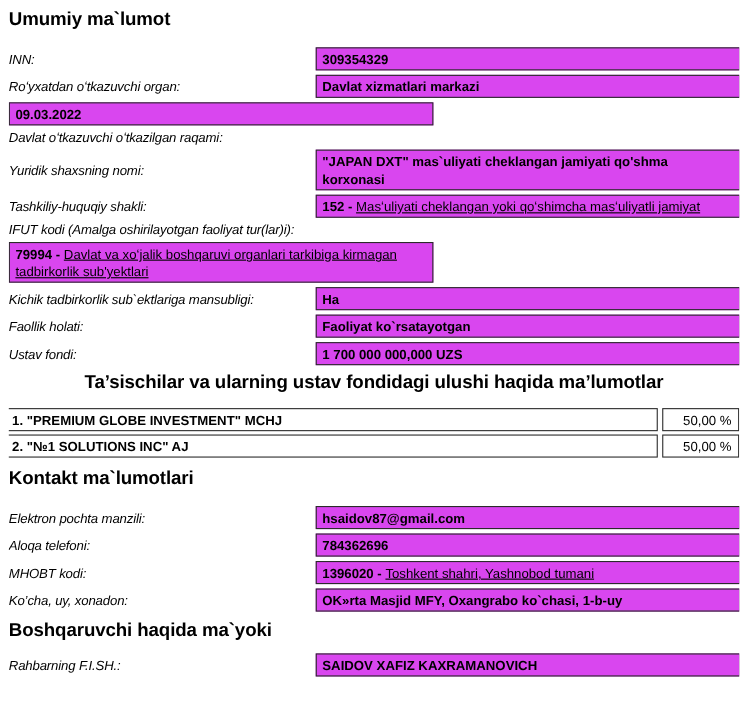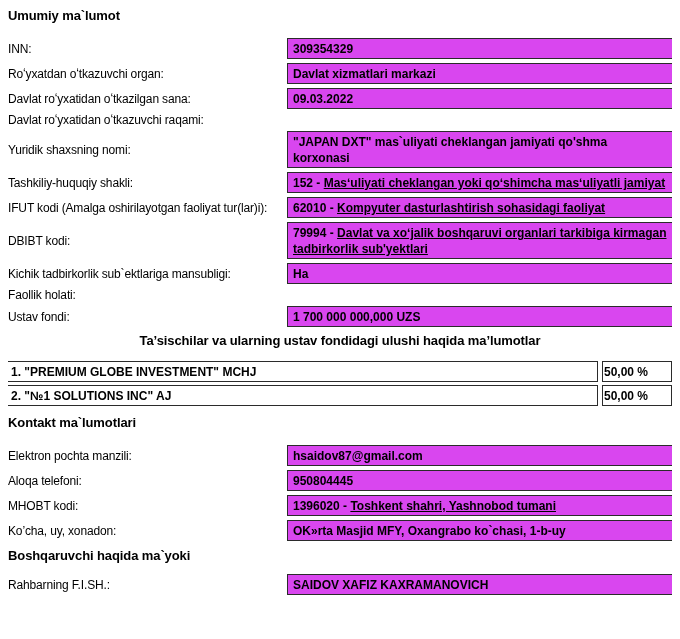--- a/index.html
+++ b/index.html
@@ -5,52 +5,53 @@
   html, body { background: #ffffff; }
   body {
     margin: 8px;
     width: 664px;
     color: #000000;
     font-family: "Liberation Sans", sans-serif;
     font-size: 12px;
   }
   .section-title {
     font-family: "Liberation Sans", sans-serif;
-    font-size: 13px;
+    font-size: 17px;
     font-weight: bold;
     margin: 0 0 15px 0;
     letter-spacing: -0.1px;
   }
   #sec-founders .section-title { margin: 6px 0 13px 0; text-align: center; }
   #sec-contact  .section-title { margin: 9px 0 15px 0; }
   #sec-manager  .section-title { margin: 7px 0 11px 0; }
 
   .form-row {
     display: flex;
     align-items: center;
     margin-bottom: 4px;
   }
   .form-label {
     flex: 0 0 279px;
     letter-spacing: -0.15px;
     line-height: 14px;
+    font-style: italic;
   }
   .value-box {
     flex: 0 0 386px;
     box-sizing: border-box;
     border: 1px solid #2b2b2b;
     padding: 2px 5px 1px 5px;
     min-height: 21px;
     font-weight: bold;
     line-height: 16px;
     background: #d946ef;
   }
   .value-link {
     color: #000000;
-    font-weight: bold;
+    font-weight: normal;
     text-decoration: underline;
     cursor: pointer;
   }
   .founders-table { margin-left: -3px; margin-bottom: 2px; }
   .founder-row {
     display: flex;
     gap: 4px;
     margin-bottom: 3px;
   }
   .founder-name {
@@ -58,22 +59,22 @@
     box-sizing: border-box;
     border: 1px solid #2b2b2b;
     padding: 2px 5px 1px 5px;
     font-weight: bold;
     line-height: 16px;
   }
   .founder-share {
     flex: 0 0 70px;
     box-sizing: border-box;
     border: 1px solid #2b2b2b;
-    padding: 2px 5px 1px 1px;
-    font-weight: bold;
+    padding: 2px 5px 1px 18px;
+    font-weight: normal;
     line-height: 16px;
   }
 </style>
 </head>
 <body>
 
 <main>
 
   <section id="sec-general">
     <h2 class="section-title">Umumiy ma`lumot</h2>
@@ -82,55 +83,53 @@
       <div class="form-label">INN:</div>
       <div class="value-box"><span>309354329</span></div>
     </div>
 
     <div class="form-row">
       <div class="form-label">Roʻyxatdan oʻtkazuvchi organ:</div>
       <div class="value-box"><span>Davlat xizmatlari markazi</span></div>
     </div>
 
     <div class="form-row">
-      <div class="form-label">Davlat roʻyxatidan oʻtkazilgan sana:</div>
       <div class="value-box"><span>09.03.2022</span></div>
     </div>
 
     <div class="form-row">
-      <div class="form-label">Davlat roʻyxatidan oʻtkazuvchi raqami:</div>
+      <div class="form-label">Davlat oʻtkazuvchi oʻtkazilgan raqami:</div>
     </div>
 
     <div class="form-row">
       <div class="form-label">Yuridik shaxsning nomi:</div>
       <div class="value-box"><span>"JAPAN DXT" mas`uliyati cheklangan jamiyati qo'shma korxonasi</span></div>
     </div>
 
     <div class="form-row">
       <div class="form-label">Tashkiliy-huquqiy shakli:</div>
       <div class="value-box"><span>152 - </span><a class="value-link">Masʻuliyati cheklangan yoki qoʻshimcha masʻuliyatli jamiyat</a></div>
     </div>
 
     <div class="form-row">
       <div class="form-label">IFUT kodi (Amalga oshirilayotgan faoliyat tur(lar)i):</div>
-      <div class="value-box"><span>62010 - </span><a class="value-link">Kompyuter dasturlashtirish sohasidagi faoliyat</a></div>
     </div>
 
     <div class="form-row">
-      <div class="form-label">DBIBT kodi:</div>
       <div class="value-box"><span>79994 - </span><a class="value-link">Davlat va xoʻjalik boshqaruvi organlari tarkibiga kirmagan tadbirkorlik sub'yektlari</a></div>
     </div>
 
     <div class="form-row">
       <div class="form-label">Kichik tadbirkorlik sub`ektlariga mansubligi:</div>
       <div class="value-box"><span>Ha</span></div>
     </div>
 
     <div class="form-row">
       <div class="form-label">Faollik holati:</div>
+      <div class="value-box"><span>Faoliyat ko`rsatayotgan</span></div>
     </div>
 
     <div class="form-row">
       <div class="form-label">Ustav fondi:</div>
       <div class="value-box"><span>1 700 000 000,000 UZS</span></div>
     </div>
   </section>
 
   <section id="sec-founders">
     <h2 class="section-title">Ta’sischilar va ularning ustav fondidagi ulushi haqida ma’lumotlar</h2>
@@ -149,21 +148,21 @@
   <section id="sec-contact">
     <h2 class="section-title">Kontakt ma`lumotlari</h2>
 
     <div class="form-row">
       <div class="form-label">Elektron pochta manzili:</div>
       <div class="value-box"><span>hsaidov87@gmail.com</span></div>
     </div>
 
     <div class="form-row">
       <div class="form-label">Aloqa telefoni:</div>
-      <div class="value-box"><span>950804445</span></div>
+      <div class="value-box"><span>784362696</span></div>
     </div>
 
     <div class="form-row">
       <div class="form-label">MHOBT kodi:</div>
       <div class="value-box"><span>1396020 - </span><a class="value-link">Toshkent shahri, Yashnobod tumani</a></div>
     </div>
 
     <div class="form-row">
       <div class="form-label">Ko’cha, uy, xonadon:</div>
       <div class="value-box"><span>OK»rta Masjid MFY, Oxangrabo ko`chasi, 1-b-uy</span></div>

